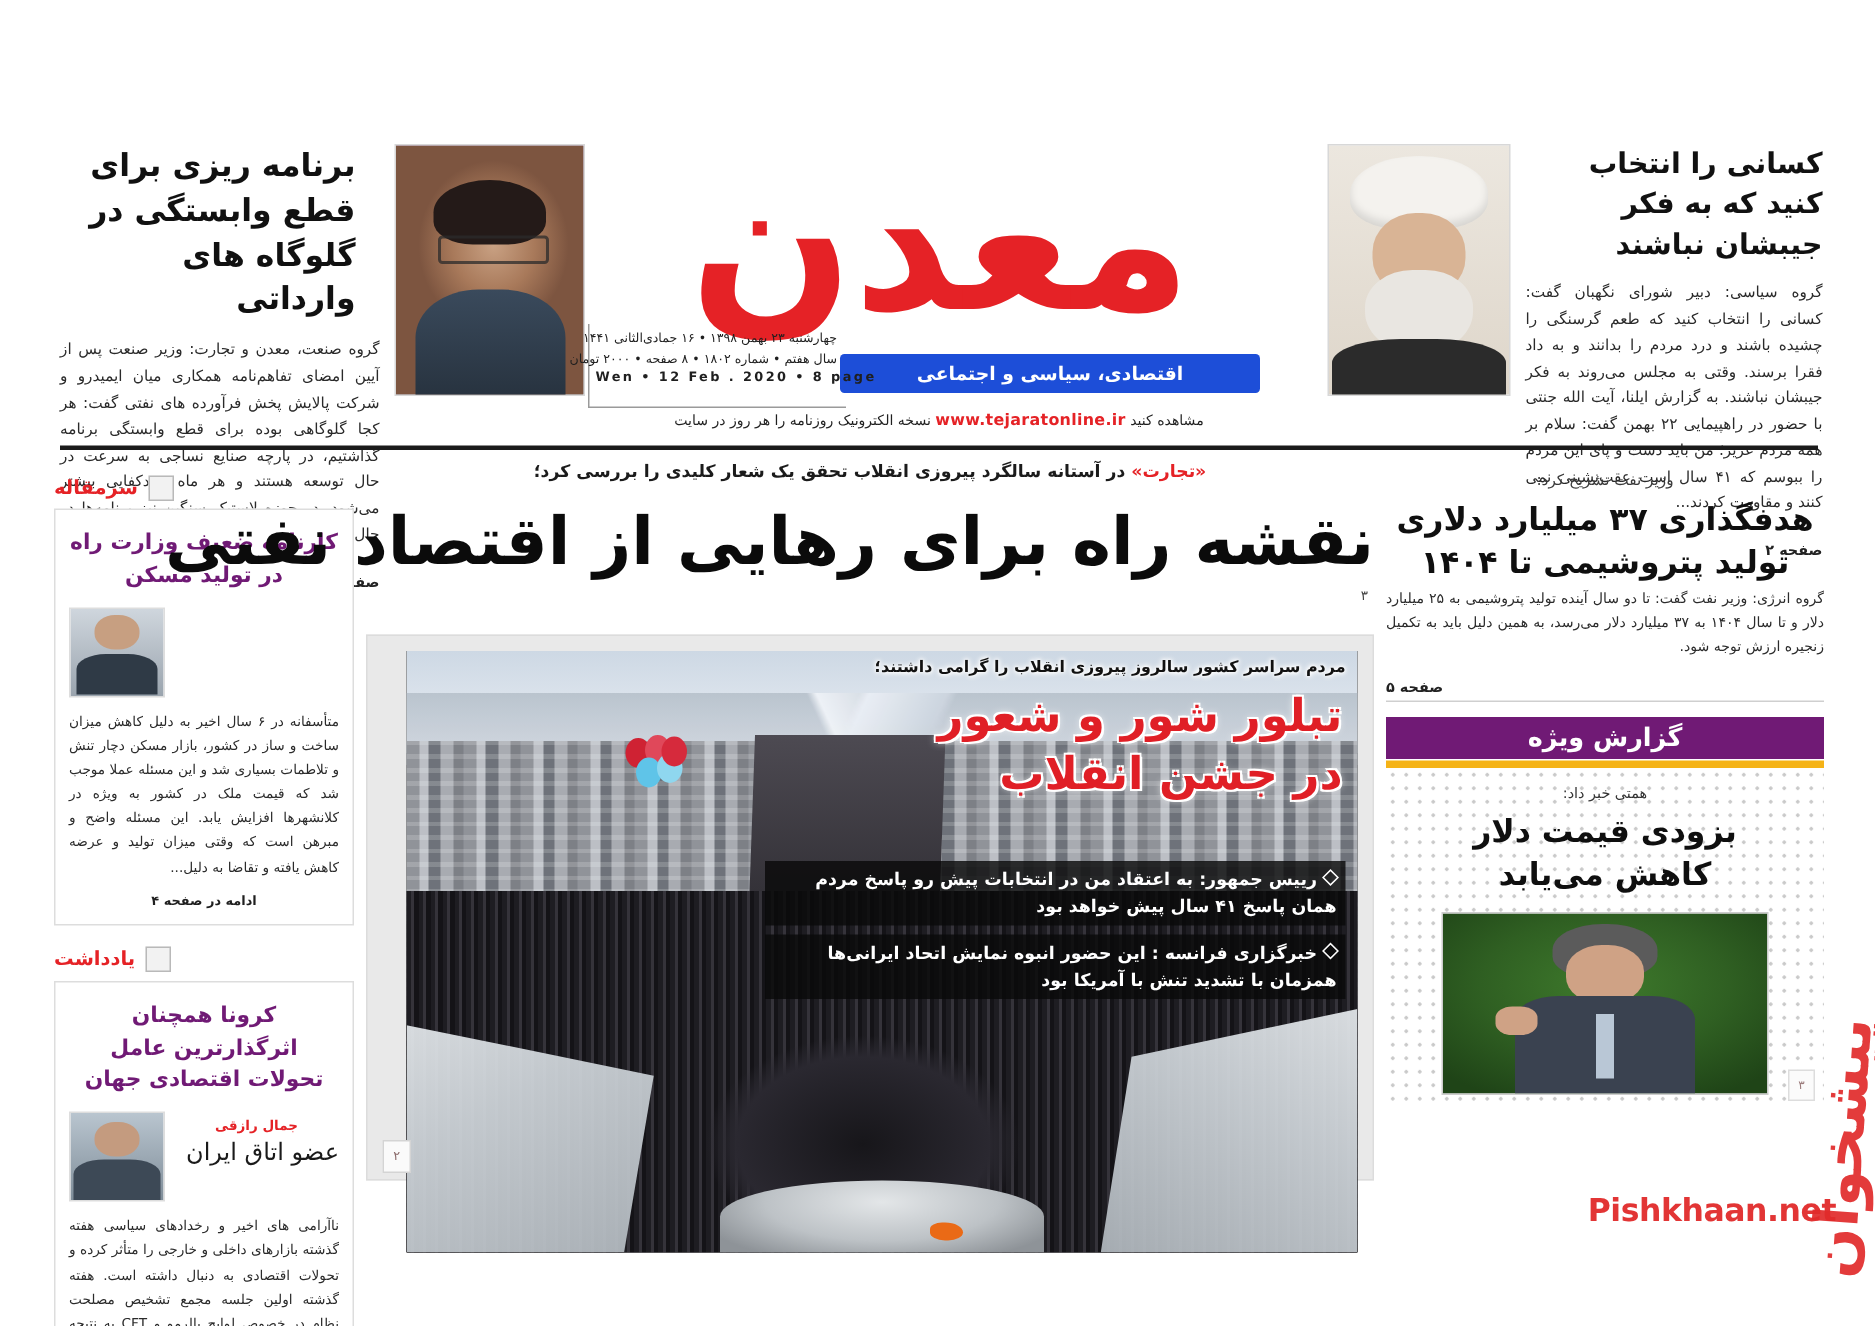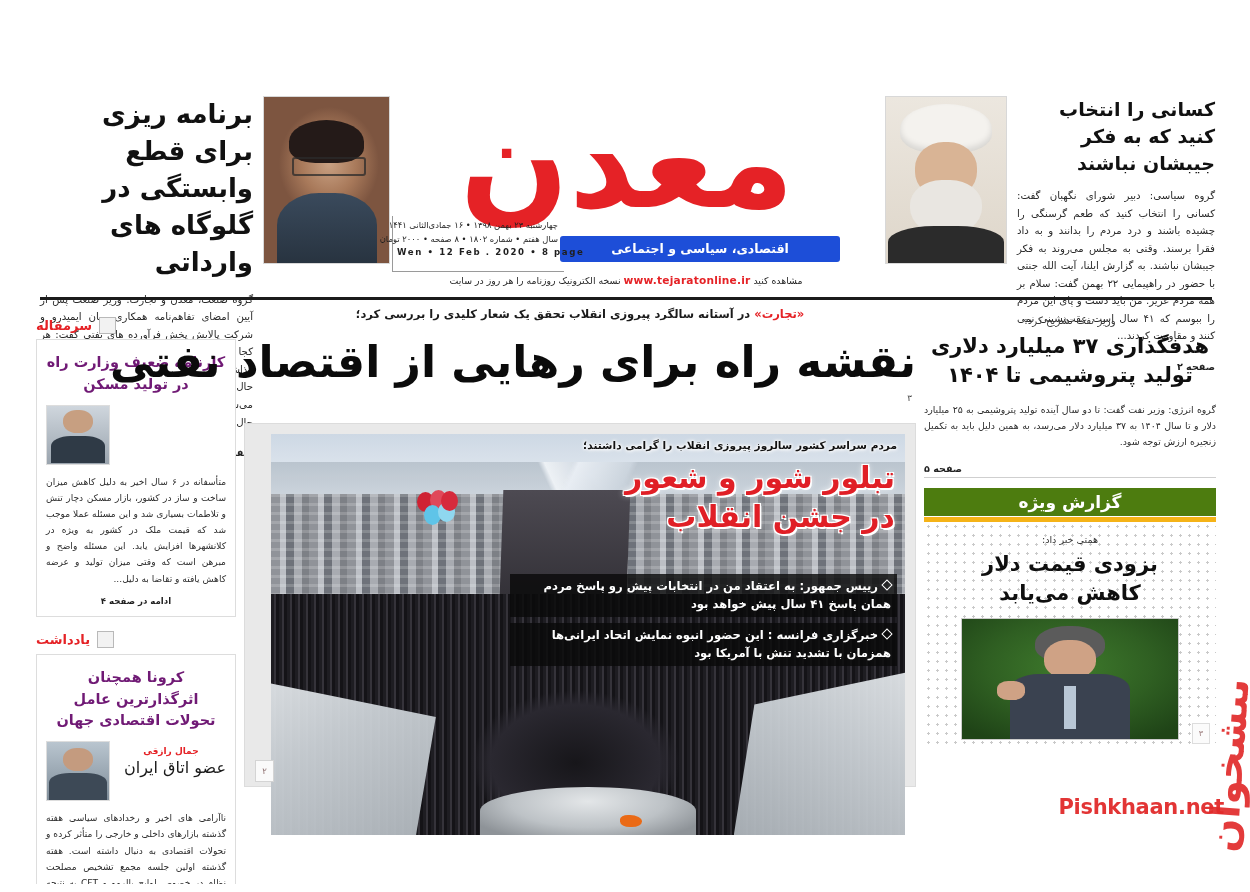--- a/index.html
+++ b/index.html
@@ -25,22 +25,22 @@
   }
   .tl-photo:after{
     content:"";position:absolute;left:10%;top:58%;width:80%;height:46%;
     background:linear-gradient(180deg,#3a4a5c 0%,#26313d 100%);
     border-radius:42% 42% 0 0;
   }
   .tl-photo .hair{position:absolute;left:20%;top:14%;width:60%;height:26%;background:#241a18;border-radius:50% 50% 35% 35%;}
   .tl-photo .glass{position:absolute;left:22%;top:36%;width:56%;height:9%;border:2px solid #2b2b2b;border-radius:3px;opacity:.75;}
   .tl-text{flex:1;text-align:right;direction:rtl;}
   .tl-head{
-    font-size:26px;font-weight:bold;line-height:1.42;letter-spacing:-.2px;
-    color:#111;margin:0 0 10px 0;
+    font-size:21px;font-weight:bold;line-height:1.42;letter-spacing:-.2px;
+    color:#111;margin:0 16px 10px 0;
   }
   .tl-body{font-size:10.2px;line-height:1.72;text-align:justify;color:#2a2a2a;}
   .pg-ref{font-weight:bold;font-size:9.6px;color:#222;display:inline-block;margin-top:3px;}
 
   
   .mast{position:absolute;left:392px;top:88px;width:470px;height:210px;}
   .logo{
     position:absolute;right:10px;top:0;width:450px;height:150px;
     color:#E52226;font-size:128px;font-weight:bold;line-height:150px;
     text-align:center;letter-spacing:-4px;direction:rtl;
@@ -192,28 +192,28 @@
     position:absolute;left:10px;bottom:4px;width:17px;height:20px;
     border:1px solid #d4d4d4;background:#fafafa;color:#8a6a6a;
     font-size:8.5px;text-align:center;line-height:20px;
   }
 
   
   .colR{position:absolute;left:888px;top:0;width:292px;height:578px;direction:rtl;text-align:right;}
   .r-kick{font-size:10.2px;color:#3a3a3a;text-align:center;margin:2px 0 6px;white-space:nowrap;}
   .r-head{font-size:22.5px;font-weight:bold;line-height:1.38;color:#0f0f0f;text-align:center;margin:0;letter-spacing:-.4px;}
   .r-head.small{font-size:21px;}
-  .r-body{font-size:9.4px;line-height:1.72;text-align:justify;color:#2b2b2b;margin-top:12px;}
+  .r-body{font-size:9.4px;line-height:1.72;text-align:justify;color:#2b2b2b;margin-top:2px;}
   .r-foot{position:relative;height:26px;margin-top:2px;}
   .r-pg{position:absolute;right:0;top:2px;width:16px;height:19px;border:1px solid #ddd;background:#fbfbfb;color:#9a7a7a;font-size:8px;text-align:center;line-height:19px;}
   .r-rule{position:absolute;left:0;right:0;bottom:0;height:2px;background:#1b1b1b;}
   .r-rule.thin{height:1px;background:#cfcfcf;}
 
   .special{margin-top:10px;}
-  .sp-banner{background:#4d7c0f;color:#fff;font-size:17px;font-weight:bold;text-align:center;line-height:28px;height:28px;}
+  .sp-banner{background:#701a75;color:#fff;font-size:17px;font-weight:bold;text-align:center;line-height:28px;height:28px;}
   .sp-under{height:5px;background:#F5B317;margin:1px 0 0;}
   .sp-body{
     background:#ffffff;
     background-image:radial-gradient(#c9c9c9 1px,transparent 1.2px);
     background-size:9px 9px;
     padding:12px 10px 8px;position:relative;
   }
   .sp-kick{font-size:9.6px;color:#333;text-align:center;margin-bottom:5px;}
   .sp-head{font-size:21px;font-weight:bold;line-height:1.4;text-align:center;color:#0f0f0f;margin-bottom:9px;}
   .sp-photo{

